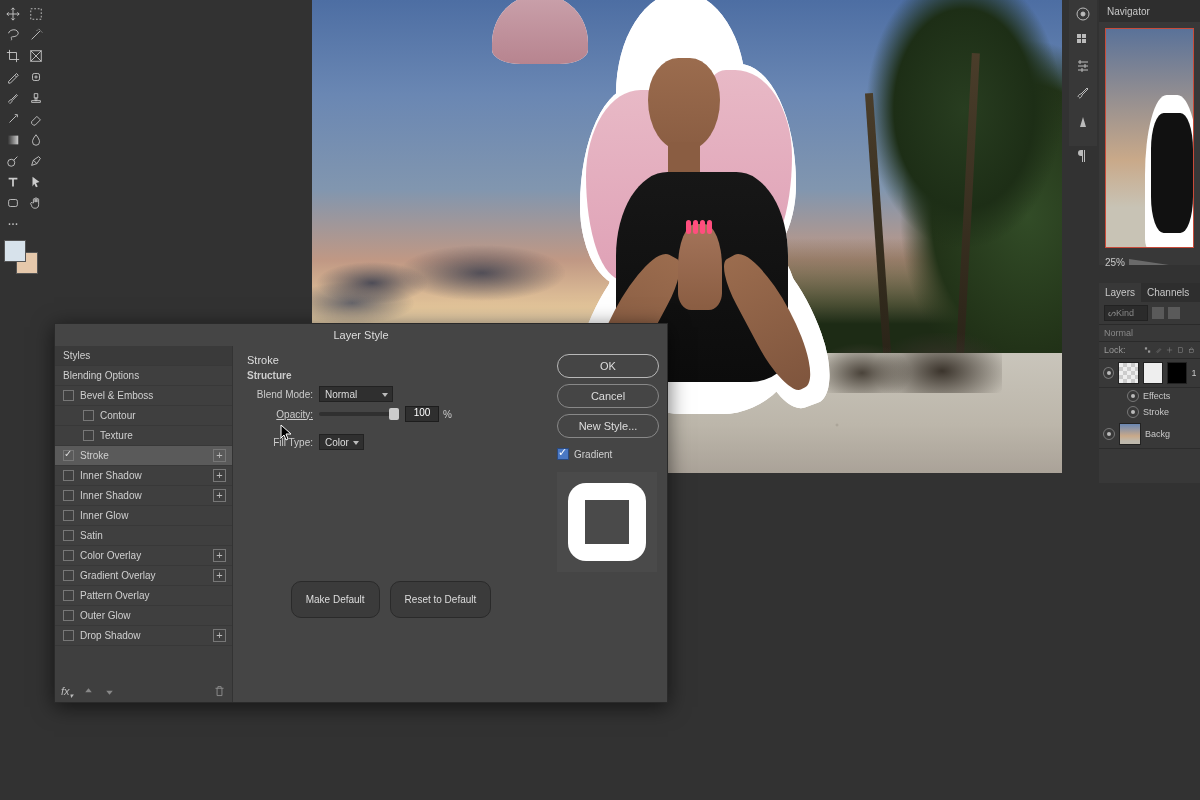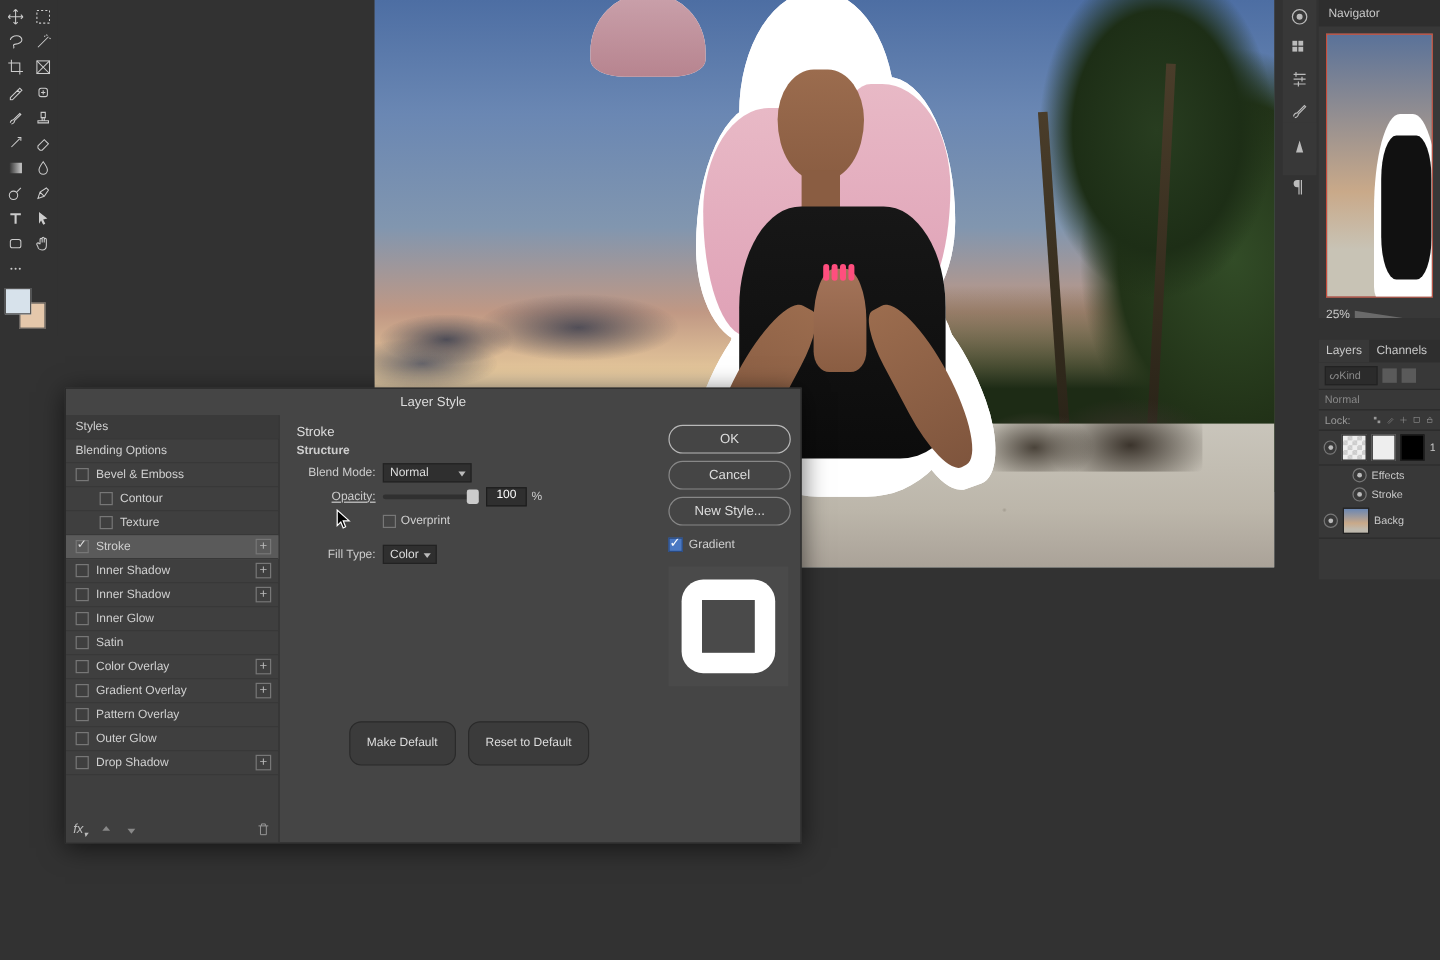--- a/index.html
+++ b/index.html
@@ -495,25 +495,20 @@
         <span class="dd" style="width:74px">Normal</span>
       </div>
       <div class="form-row">
         <span class="lab u">Opacity:</span>
         <div class="slider">
             <div class="knob" style="left:70px"></div>
           </div>
         <span class="numbox">100</span>
         <span class="unit">%</span>
       </div>
-      <div class="form-row">
-        <span class="lab"></span>
-        <span class="chk" style="width:11px;height:11px;border:1px solid #777;display:inline-block;margin-right:4px"></span>
-        <span>Overprint</span>
-      </div>
       <div style="height:8px"></div>
       <div class="form-row">
         <span class="lab">Fill Type:</span>
         <span class="dd">Color</span>
       </div>
       <div class="btn-row">
         <span class="btn">Make Default</span>
         <span class="btn">Reset to Default</span>
       </div>
     </div>

